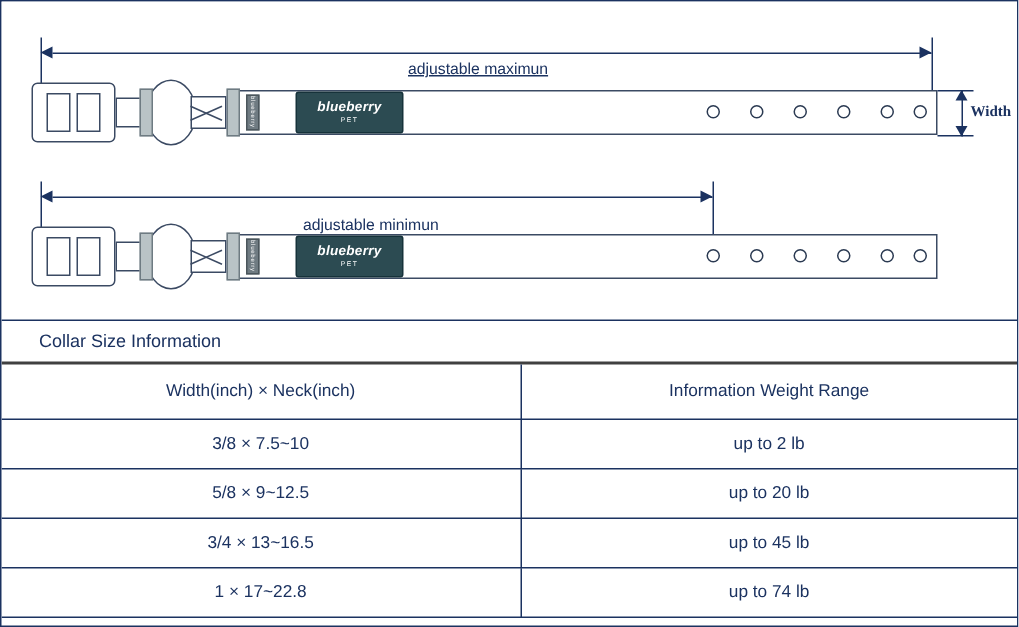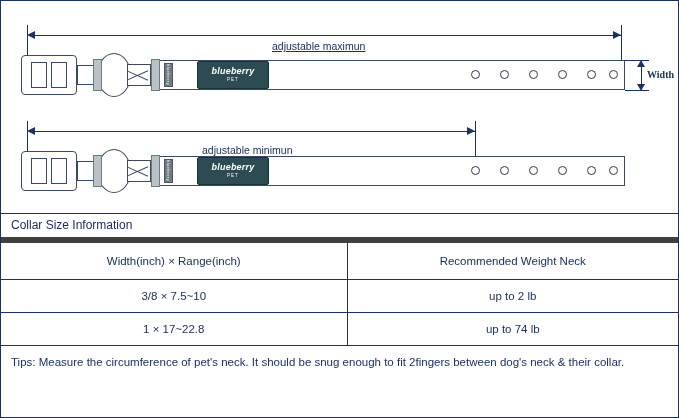--- a/index.html
+++ b/index.html
@@ -163,24 +163,24 @@
     font-weight: bold;
     color: #1b3260;
   }
 
   
   .table-wrap { width: 677px; }
   .sec-title {
     height: 30px;
     display: flex;
     align-items: center;
-    padding-left: 10px;
+    padding-left: 25px;
     font-size: 12px;
     color: #1b3260;
-    border-bottom: 6px solid #404040;
+    border-bottom: 2px solid #404040;
   }
   table {
     border-collapse: collapse;
     width: 677px;
     table-layout: fixed;
   }
   th, td {
     border: 1px solid #1b3260;
     border-left: 0; border-top: 0;
     text-align: center;
@@ -300,30 +300,38 @@
 
     <div class="diag-sep"></div>
   </div>
 
   <div class="table-wrap">
     <div class="sec-title">Collar Size Information</div>
 
     <table>
       <thead>
         <tr>
-          <th style="width:346px;">Width(inch)  ×  Range(inch)</th>
-          <th>Recommended Weight Neck</th>
+          <th style="width:346px;">Width(inch)  ×  Neck(inch)</th>
+          <th>Information Weight Range</th>
         </tr>
       </thead>
       <tbody>
         <tr>
           <td>3/8 × 7.5~10</td>
           <td>up to 2 lb</td>
         </tr>
         <tr>
+          <td>5/8 × 9~12.5</td>
+          <td>up to 20 lb</td>
+        </tr>
+        <tr>
+          <td>3/4 × 13~16.5</td>
+          <td>up to 45 lb</td>
+        </tr>
+        <tr>
           <td>1 × 17~22.8</td>
           <td>up to 74 lb</td>
         </tr>
       </tbody>
     </table>
 
     <div class="tips">Tips: Measure the circumference of pet's neck. It should be snug enough to fit 2fingers between dog's neck &amp; their collar.</div>
   </div>
 
 </div>

